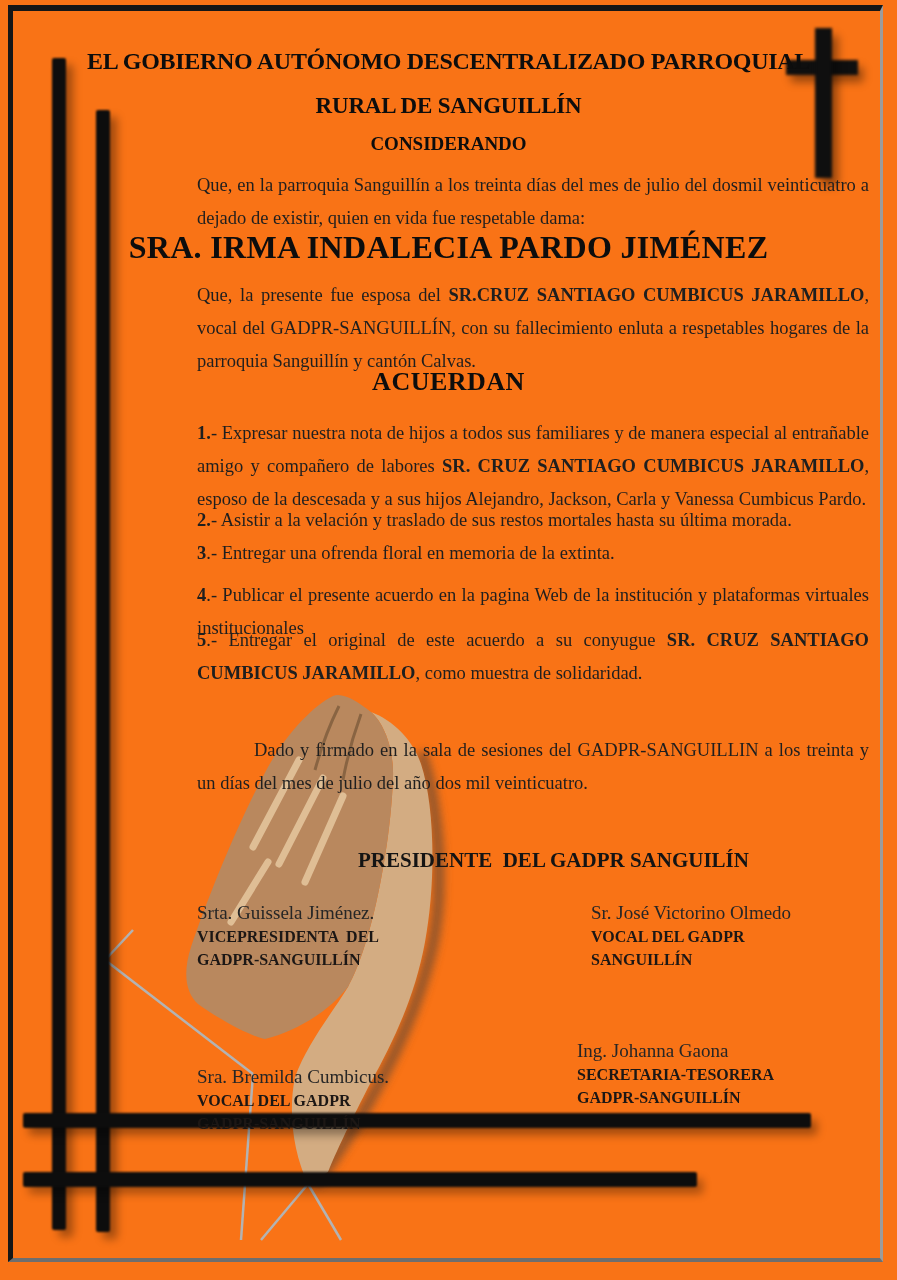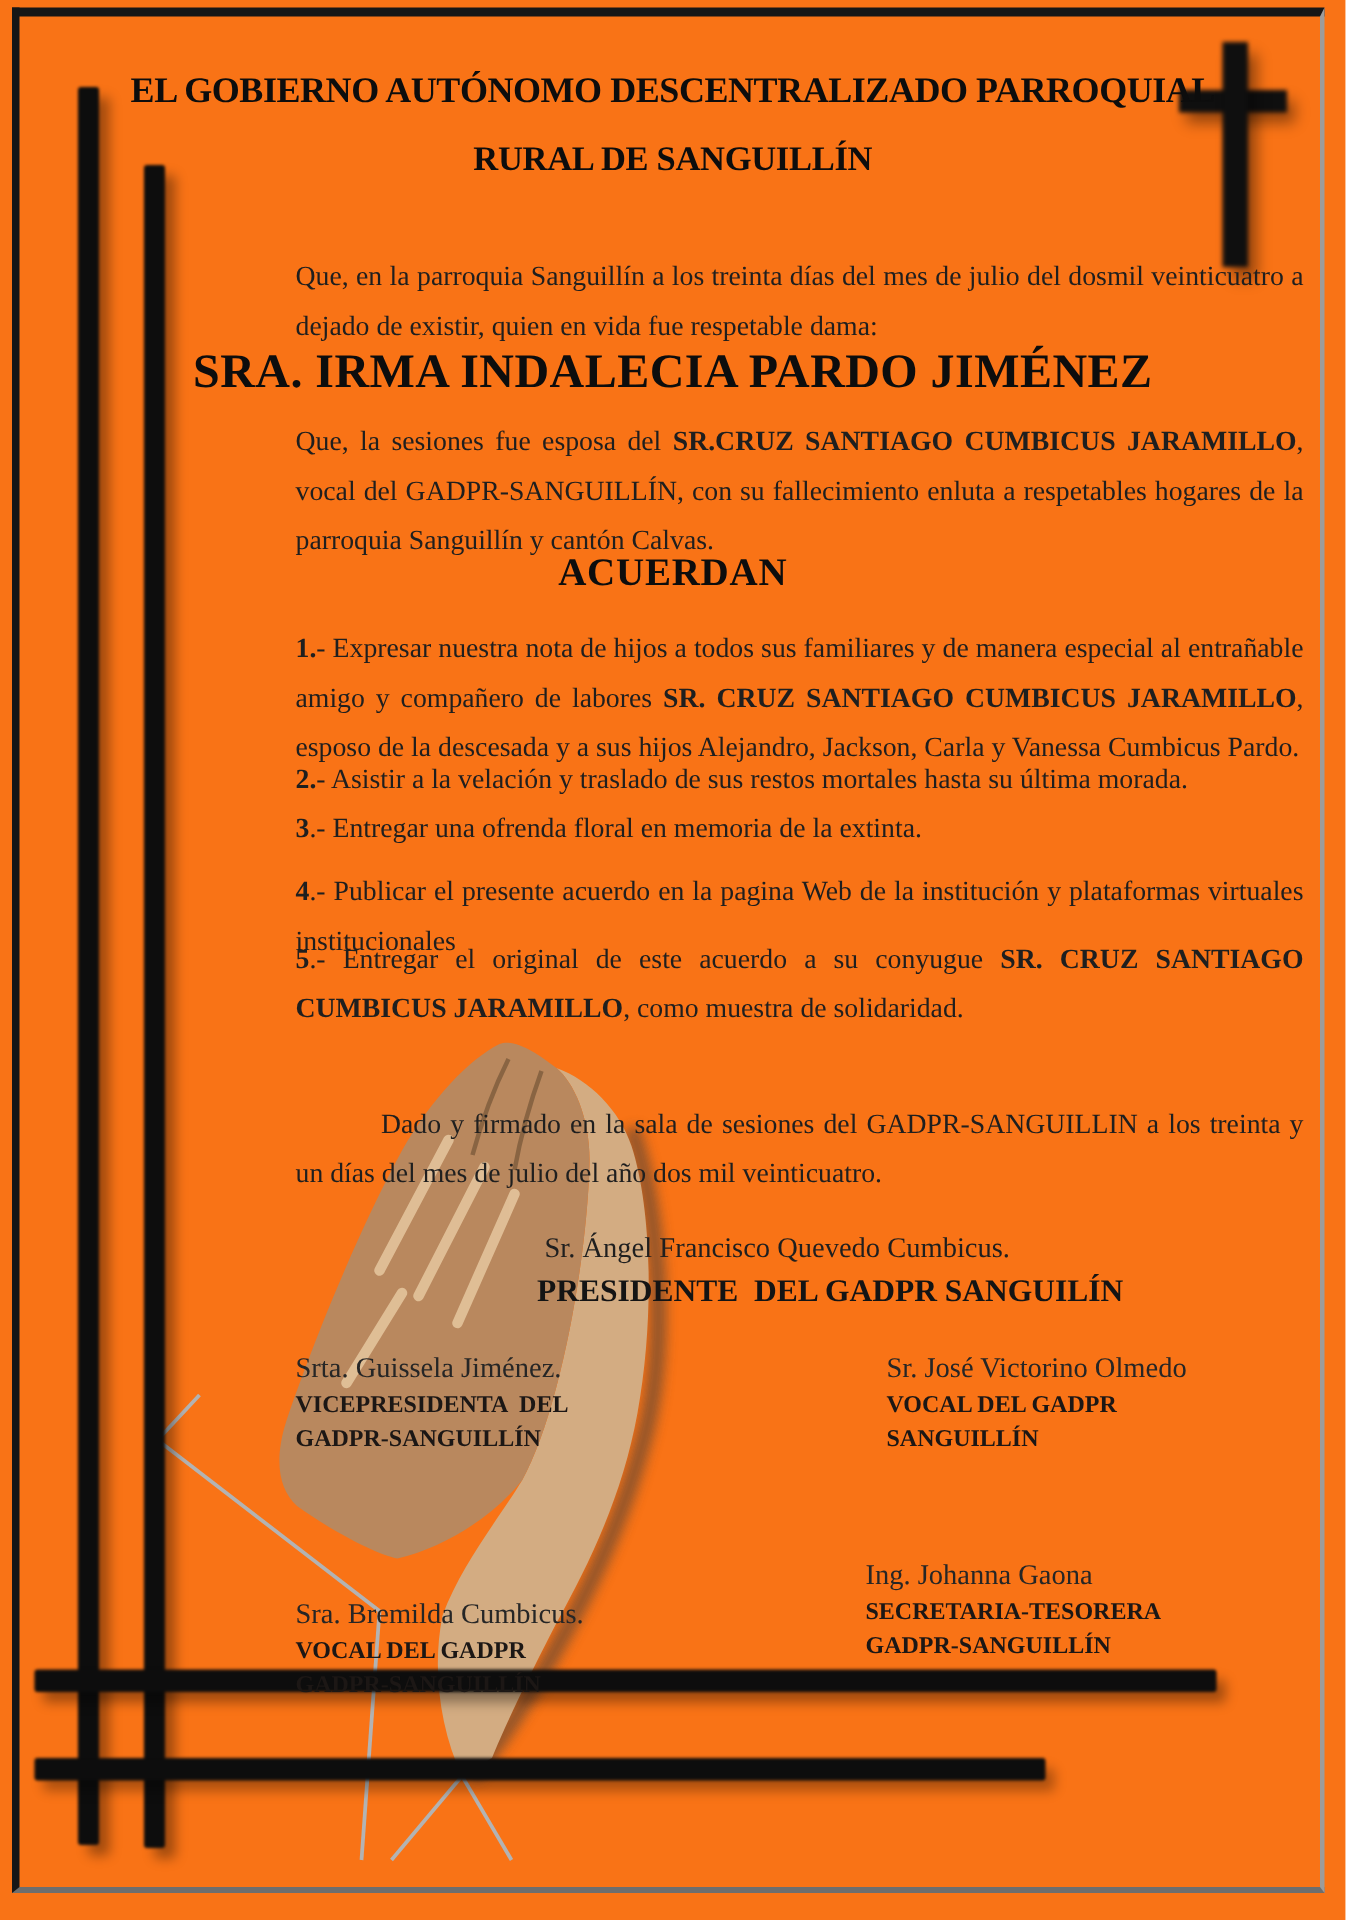--- a/index.html
+++ b/index.html
@@ -92,38 +92,38 @@
   <div class="bar hbar1"></div>
   <div class="bar hbar2"></div>
 
   <div class="cross">
     <div class="h"></div>
     <div class="v"></div>
   </div>
 
   <div class="center-head h1">EL GOBIERNO AUTÓNOMO DESCENTRALIZADO PARROQUIAL</div>
   <div class="center-head h2">RURAL DE SANGUILLÍN</div>
+  <div class="center-head h3">CONSIDERANDO</div>
 
   <div class="body-par" style="top:169px">Que, en la parroquia Sanguillín a los treinta días del mes de julio del dosmil veinticuatro a dejado de existir, quien en vida fue respetable dama:</div>
 
   <div class="center-head name-title">SRA. IRMA INDALECIA PARDO JIMÉNEZ</div>
 
-  <div class="body-par" style="top:279px"><span>Que, la sesiones fue esposa del </span><span class="b">SR.CRUZ SANTIAGO CUMBICUS JARAMILLO</span><span>, vocal del GADPR-SANGUILLÍN, con su fallecimiento enluta a respetables hogares de la parroquia Sanguillín y cantón Calvas.</span></div>
+  <div class="body-par" style="top:279px"><span>Que, la presente fue esposa del </span><span class="b">SR.CRUZ SANTIAGO CUMBICUS JARAMILLO</span><span>, vocal del GADPR-SANGUILLÍN, con su fallecimiento enluta a respetables hogares de la parroquia Sanguillín y cantón Calvas.</span></div>
 
   <div class="center-head acuerdan">ACUERDAN</div>
 
   <div class="body-par" style="top:417px"><span class="b">1.</span><span>- Expresar nuestra nota de hijos a todos sus familiares y de manera especial al entrañable amigo y compañero de labores </span><span class="b">SR. CRUZ SANTIAGO CUMBICUS JARAMILLO</span><span>, esposo de la descesada y a sus hijos Alejandro, Jackson, Carla y Vanessa Cumbicus Pardo.</span></div>
   <div class="body-par" style="top:504px"><span class="b">2.</span><span>- Asistir a la velación y traslado de sus restos mortales hasta su última morada.</span></div>
   <div class="body-par" style="top:537px"><span class="b">3</span><span>.- Entregar una ofrenda floral en memoria de la extinta.</span></div>
   <div class="body-par" style="top:579px"><span class="b">4</span><span>.- Publicar el presente acuerdo en la pagina Web de la institución y plataformas virtuales institucionales</span></div>
   <div class="body-par" style="top:624px"><span class="b">5</span><span>.- Entregar el original de este acuerdo a su conyugue  </span><span class="b">SR. CRUZ SANTIAGO CUMBICUS JARAMILLO</span><span>, como muestra de solidaridad.</span></div>
 
   <div class="body-par closing" style="top:734px">Dado y firmado en la sala de sesiones del GADPR-SANGUILLIN a los treinta y un días del mes de julio del año dos mil veinticuatro.</div>
 
-  <div class="pres-name">Sr. Ángel Francisco Quevedo Cumbicus.</div>
   <div class="pres-title">PRESIDENTE  DEL GADPR SANGUILÍN</div>
 
   <div class="sig r1l">
     <div class="nm">Srta. Guissela Jiménez.</div>
     <div class="tl">VICEPRESIDENTA  DEL</div>
     <div class="tl">GADPR-SANGUILLÍN</div>
   </div>
   <div class="sig r1r">
     <div class="nm">Sr. José Victorino Olmedo</div>
     <div class="tl">VOCAL DEL GADPR</div>

